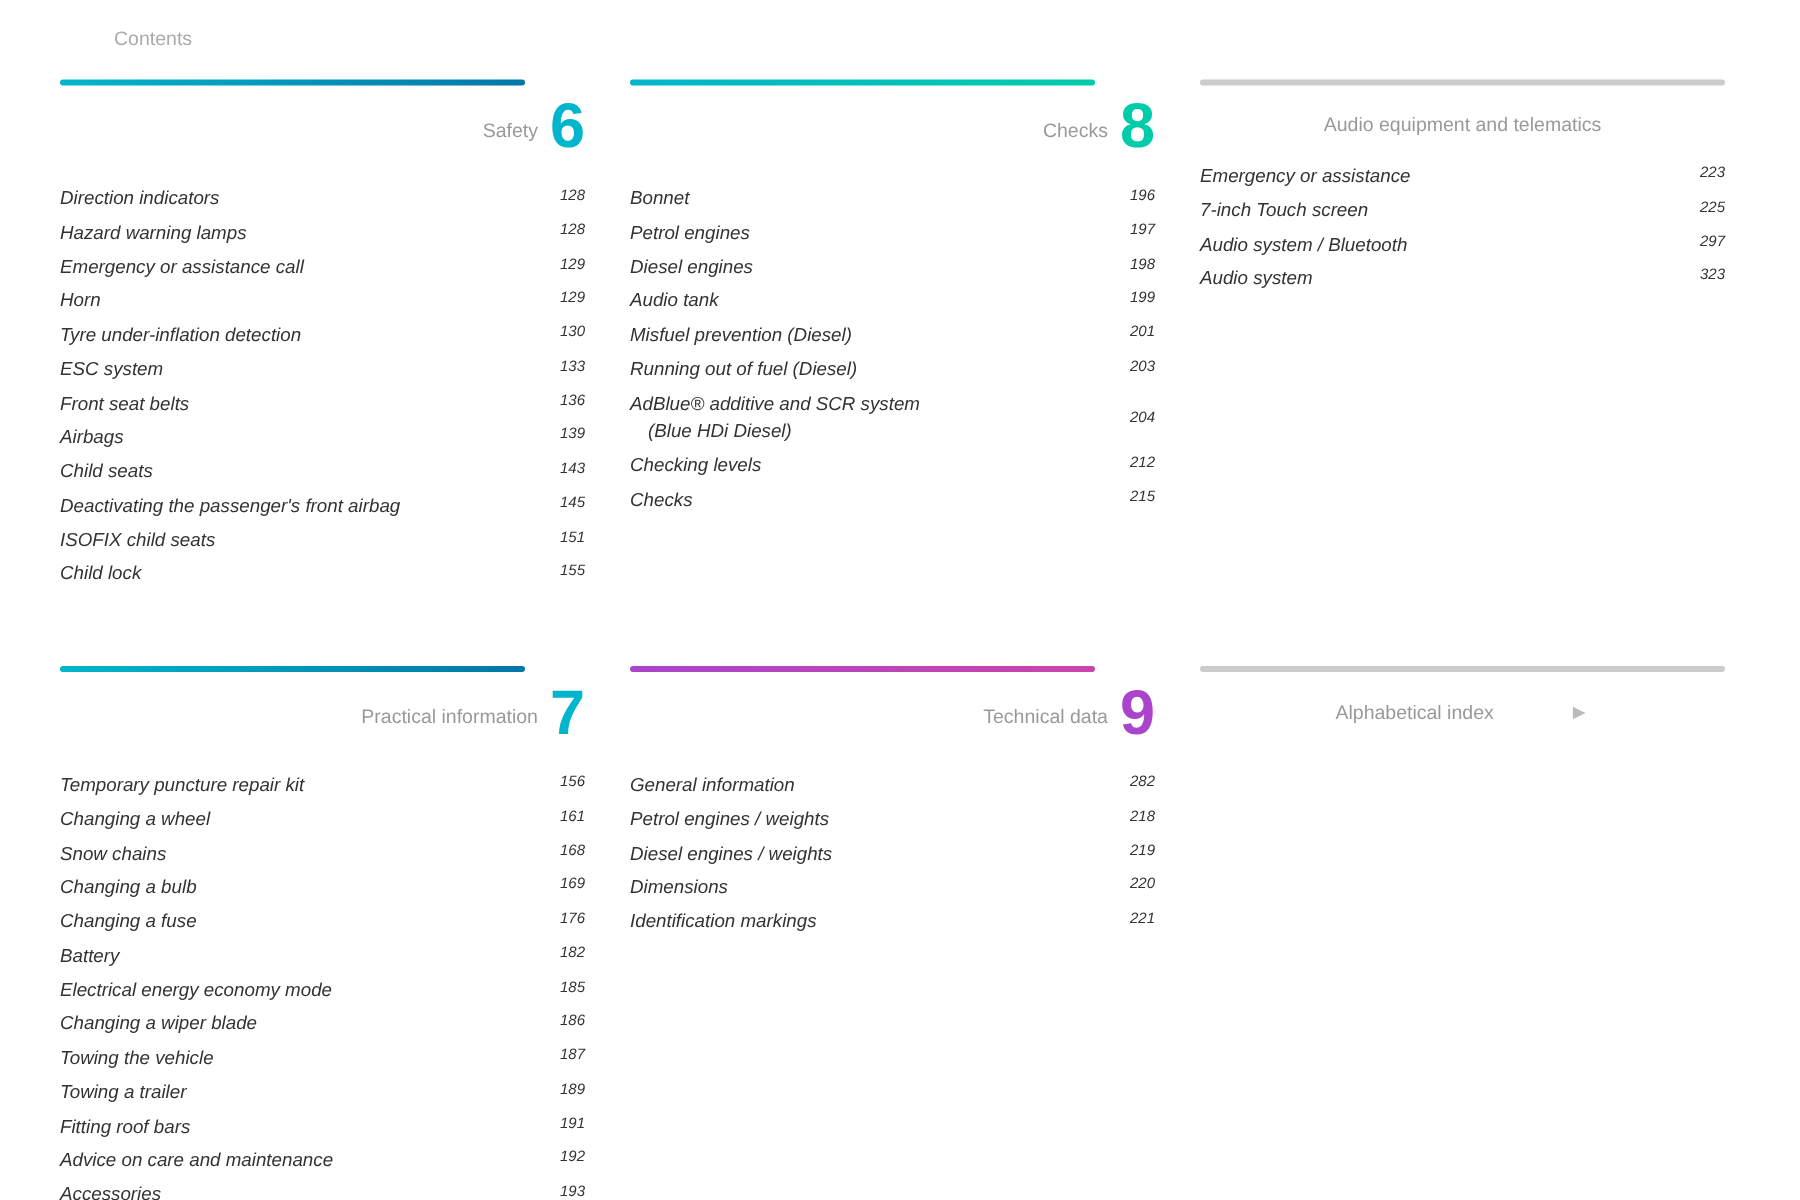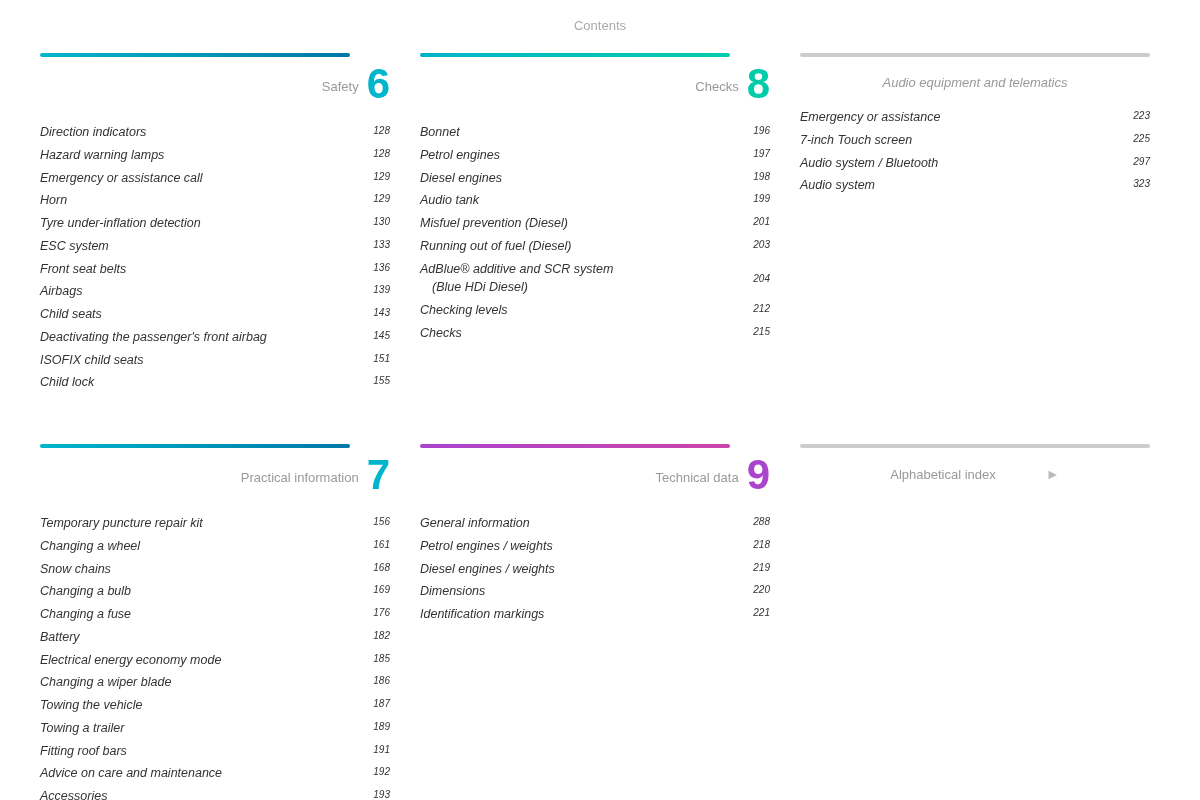--- a/index.html
+++ b/index.html
@@ -8,24 +8,25 @@
       background: #ffffff;
       width: 1200px;
       height: 800px;
       overflow: hidden;
       position: relative;
       font-size: 13px;
       color: #333;
     }
 
     .page-title {
-      text-align: center;
+      text-align: left;
       padding: 18px 40px 10px;
       color: #aaa;
       font-size: 13px;
+      margin-left: 36px;
     }
 
     .content-area {
       display: grid;
       grid-template-columns: 1fr 1fr 1fr;
       gap: 0;
       padding: 10px 30px 10px 30px;
     }
 
     .section {
@@ -212,21 +213,21 @@
         <span class="item-page">212</span>
       </li>
       <li class="section-item">
         <span class="item-label">Checks</span>
         <span class="item-page">215</span>
       </li>
     </ul>
   </div>
 
   <div class="section">
-    <div class="section-header" style="justify-content:center; padding-top:8px;font-style:italic;">
+    <div class="section-header" style="justify-content:center; padding-top:8px;">
       <div class="section-bar bar-gray" style="right:0;"></div>
       <span class="section-header-title" style="margin-top:14px; margin-right:0;">Audio equipment and telematics</span>
     </div>
     <ul class="section-items">
       <li class="section-item">
         <span class="item-label">Emergency or assistance</span>
         <span class="item-page">223</span>
       </li>
       <li class="section-item">
         <span class="item-label">7-inch Touch screen</span>
@@ -312,21 +313,21 @@
 
   <div class="section">
     <div class="section-header">
       <div class="section-bar bar-purple"></div>
       <span class="section-header-title">Technical data</span>
       <span class="section-number num-purple">9</span>
     </div>
     <ul class="section-items">
       <li class="section-item">
         <span class="item-label">General information</span>
-        <span class="item-page">288</span>
+        <span class="item-page">282</span>
       </li>
       <li class="section-item">
         <span class="item-label">Petrol engines / weights</span>
         <span class="item-page">218</span>
       </li>
       <li class="section-item">
         <span class="item-label">Diesel engines / weights</span>
         <span class="item-page">219</span>
       </li>
       <li class="section-item">

